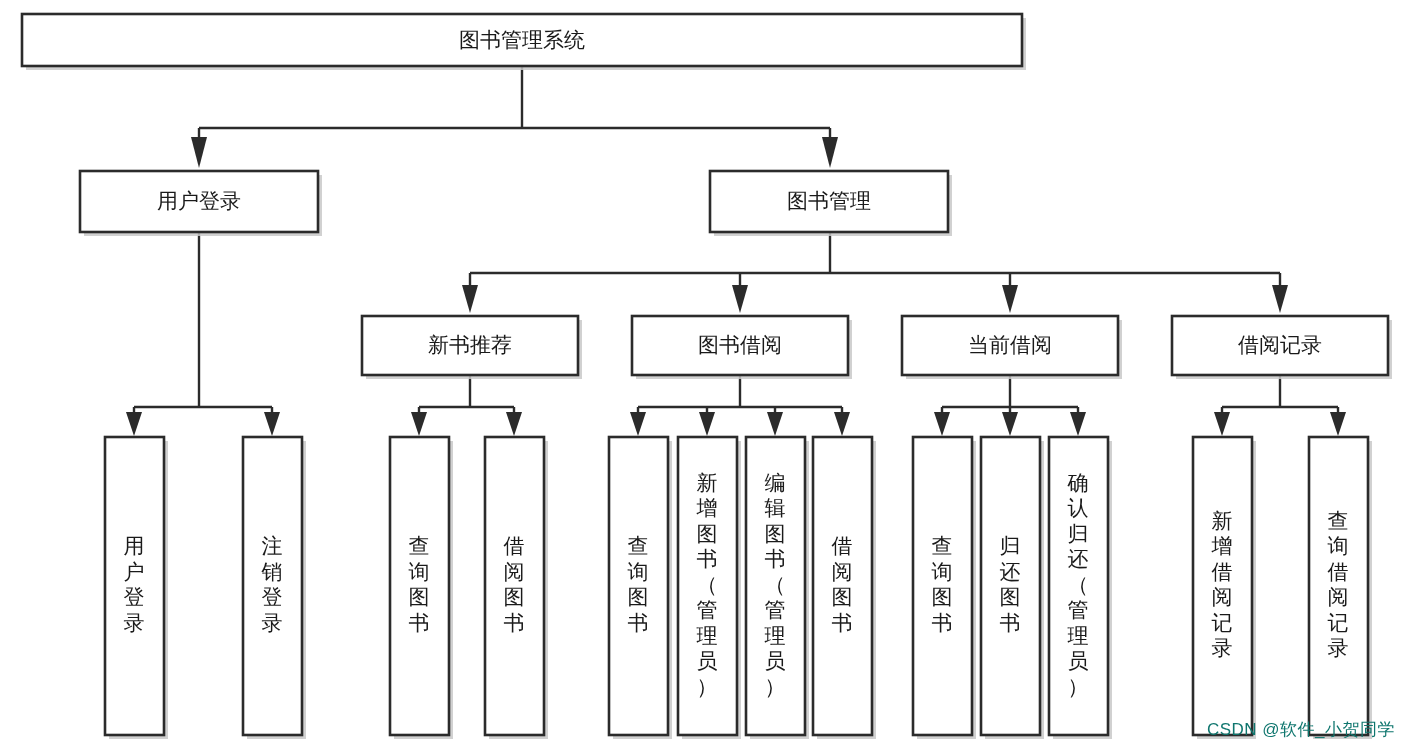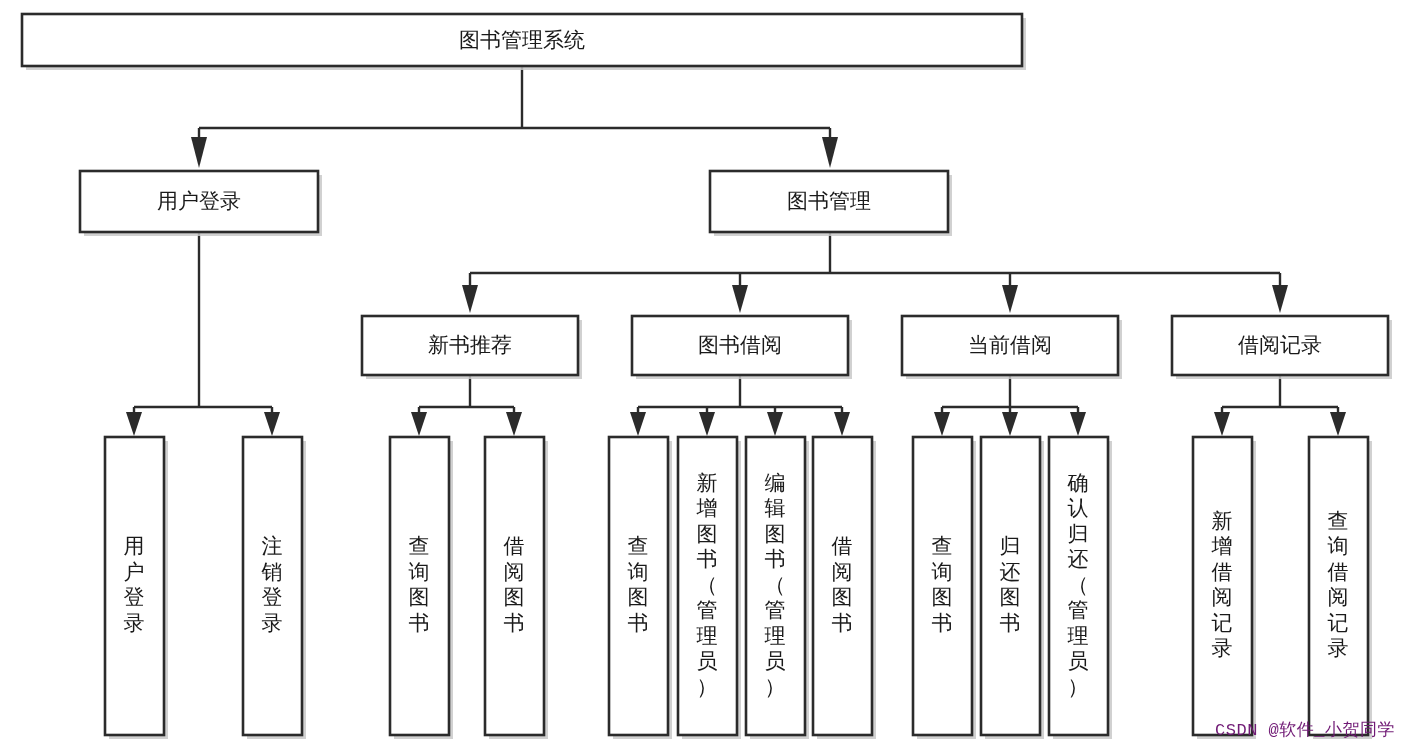--- a/index.html
+++ b/index.html
@@ -55,23 +55,23 @@
     fill: none;
   }
   .edge-arrow {
     fill: #2b2b2b;
     stroke: none;
   }
   .watermark {
     position: absolute;
     right: 10px;
     bottom: 6px;
-    font-family: Liberation Mono, monospace;
+    font-family: Liberation Sans, sans-serif;
     font-size: 17px;
-    color: #701a75;
+    color: #0f766e;
     white-space: nowrap;
     letter-spacing: 0.5px;
     pointer-events: none;
   }
 </style>
 </head>
 <body>
 
 <div id="diagram-root">
   <svg class="diagram-canvas" viewBox="0 0 1405 747">

